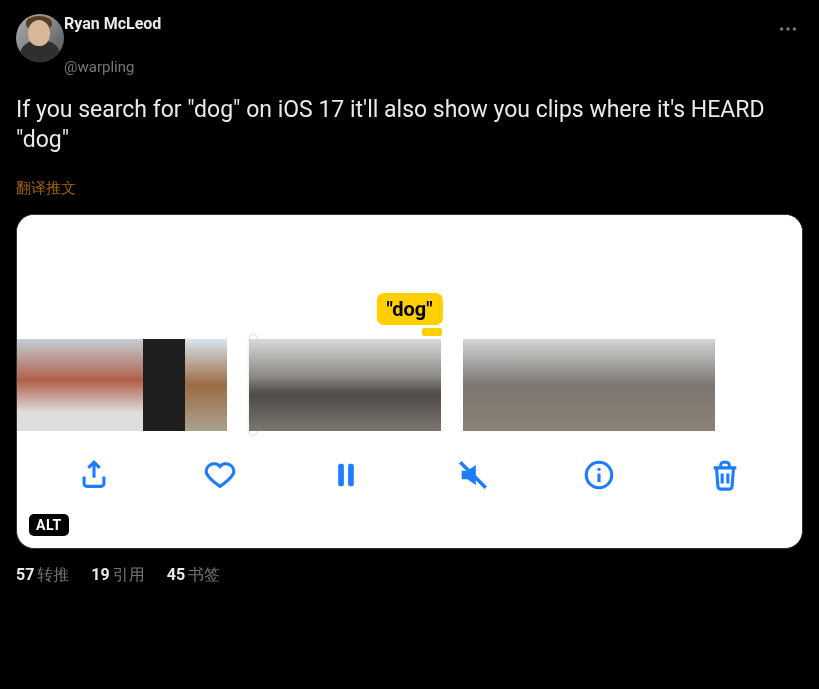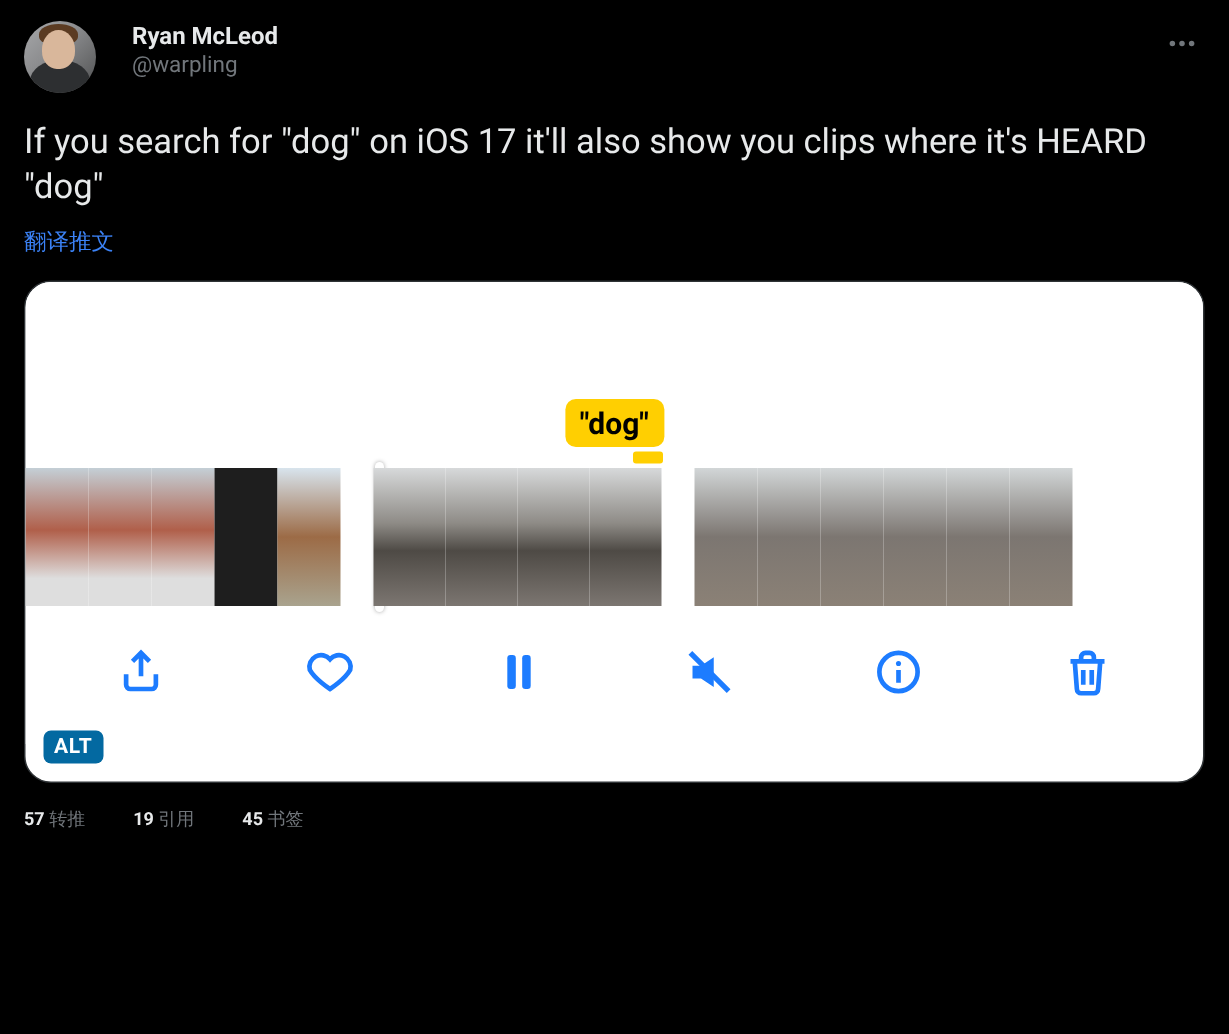--- a/index.html
+++ b/index.html
@@ -10,21 +10,21 @@
     width: 819px;
     height: 689px;
     overflow: hidden;
   }
   .tweet {
     padding: 14px 16px 0 16px;
   }
   .header {
     display: flex;
     align-items: flex-start;
-    gap: 24px;
+    gap: 0;
     position: relative;
   }
   .avatar {
     width: 48px;
     height: 48px;
     border-radius: 50%;
     background: linear-gradient(135deg,#a8a8aa 0%, #8c8d8f 40%, #4e4f50 100%);
     position: relative;
     overflow: hidden;
     flex-shrink: 0;
@@ -45,39 +45,39 @@
   }
   .avatar-body {
     position: absolute;
     bottom: -6px; left: 4px;
     width: 40px; height: 28px;
     background: #2d2f31;
     border-radius: 50% 50% 0 0;
   }
   .names { line-height: 1.25; }
   .display-name { font-weight: 700; font-size: 16px; color:#e7e9ea; }
-  .handle { color: #71767b; font-size: 15px; }
+  .handle { color: #71767b; font-size: 15px; margin-top: 24px; }
   .more {
     position: absolute;
     right: 0; top: 0;
     color: #71767b;
     cursor: pointer;
     padding: 4px;
   }
   .body-text {
     margin-top: 18px;
     font-size: 23px;
     line-height: 1.3;
     color: #e7e9ea;
     font-weight: 400;
   }
   .translate-link {
-    color: #3b82f6;
+    color: #a16207;
     font-size: 15px;
-    margin-top: 12px;
+    margin-top: 24px;
     cursor: pointer;
     display: inline-block;
   }
   .media-card {
     margin-top: 16px;
     background: #fff;
     border-radius: 18px;
     overflow: hidden;
     position: relative;
     height: 335px;
@@ -152,42 +152,42 @@
   .tbtn {
     color:#1d7cff;
     cursor:pointer;
     width:44px; height:40px;
     display:flex; align-items:center; justify-content:center;
   }
   .tbtn svg { width:34px; height:34px; stroke:#1d7cff; fill:none; stroke-width:2.2; }
   .alt-badge {
     position:absolute;
     left:12px; bottom:12px;
-    background:#0369a1;
+    background:#000000;
     color:#fff;
     font-weight:700;
     font-size:14px;
     padding:3px 7px;
     border-radius:5px;
     letter-spacing:0.5px;
   }
   .meta-line {
     margin-top:16px;
     color:#71767b;
     font-size:16px;
     padding-bottom: 16px;
     border-bottom:1px solid #2f3336;
   }
   .meta-line .sep { margin:0 4px; }
   .meta-line .bold { color:#e7e9ea; font-weight:700; }
   .stats {
     display:flex;
-    gap:32px;
+    gap:22px;
     padding:16px 0 0 0;
-    font-size:12px;
+    font-size:16px;
   }
   .stat-num { color:#e7e9ea; font-weight:700; }
   .stat-label { color:#71767b; margin-left:3px; }
 </style>
 </head>
 <body>
 
 <div class="tweet">
 
   <div class="header">

